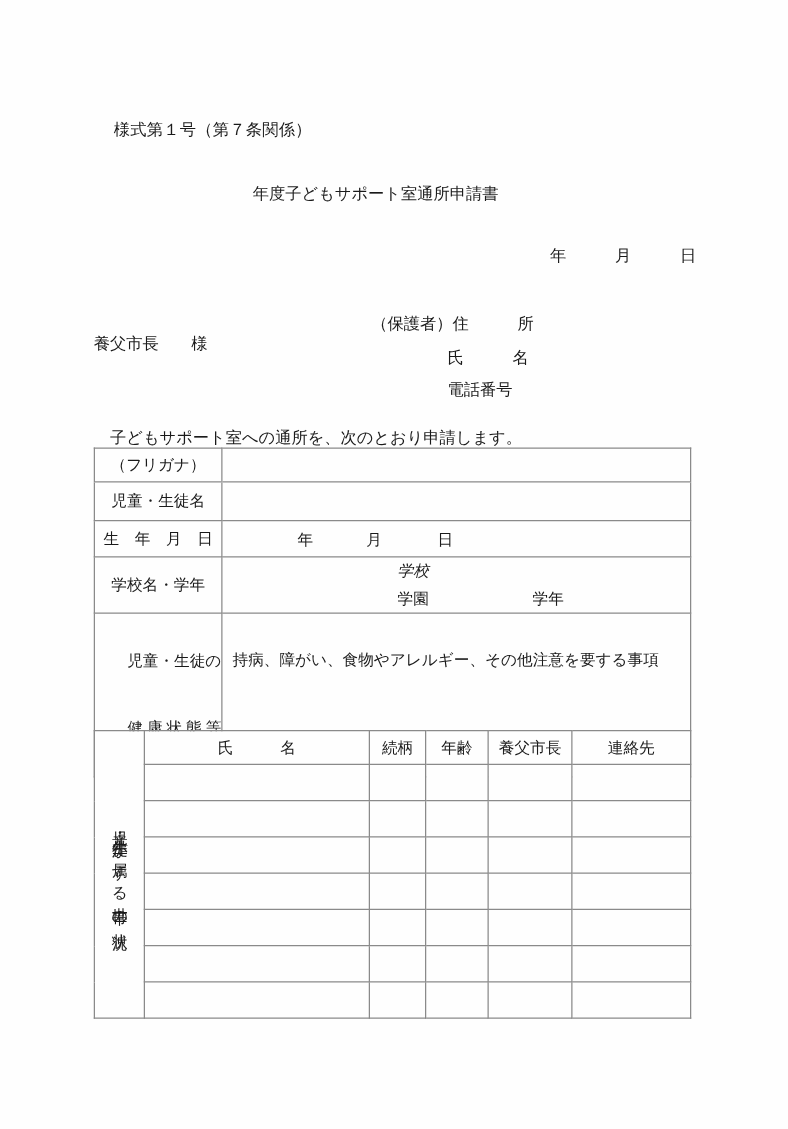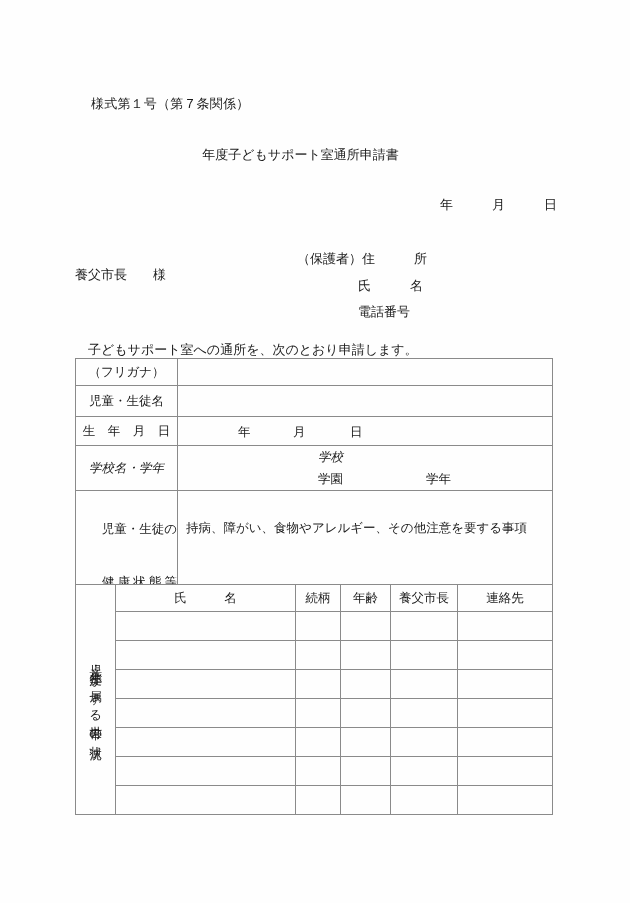--- a/index.html
+++ b/index.html
@@ -65,21 +65,21 @@
     font-size: 12.5px;
     white-space: pre;
   }
 
   
   td.furigana-cell { border-bottom: 1px dotted #7a7a7a; height: 26px; }
   td.furigana-blank { border-bottom: 1px dotted #7a7a7a; height: 26px; }
   td.name-cell { height: 30px; }
 
   td.birth-label { height: 28px; }
-  td.school-label { height: 44px; font-style: italic; }
+  td.school-label { height: 44px; }
   td.health-label { height: 80px; vertical-align: middle; text-align: right; }
 
   .school-inner { position: relative; height: 44px; }
   .school-inner .s1 { position: absolute; left: 140px; top: 3px; font-style: italic; }
   .school-inner .s2 { position: absolute; left: 140px; top: 25px; }
   .school-inner .s3 { position: absolute; left: 248px; top: 25px; }
 
   .health-inner { position: relative; height: 80px; }
   .health-inner .note { position: absolute; left: 8px; top: 4px; font-size: 12.5px; white-space: pre; }
 

